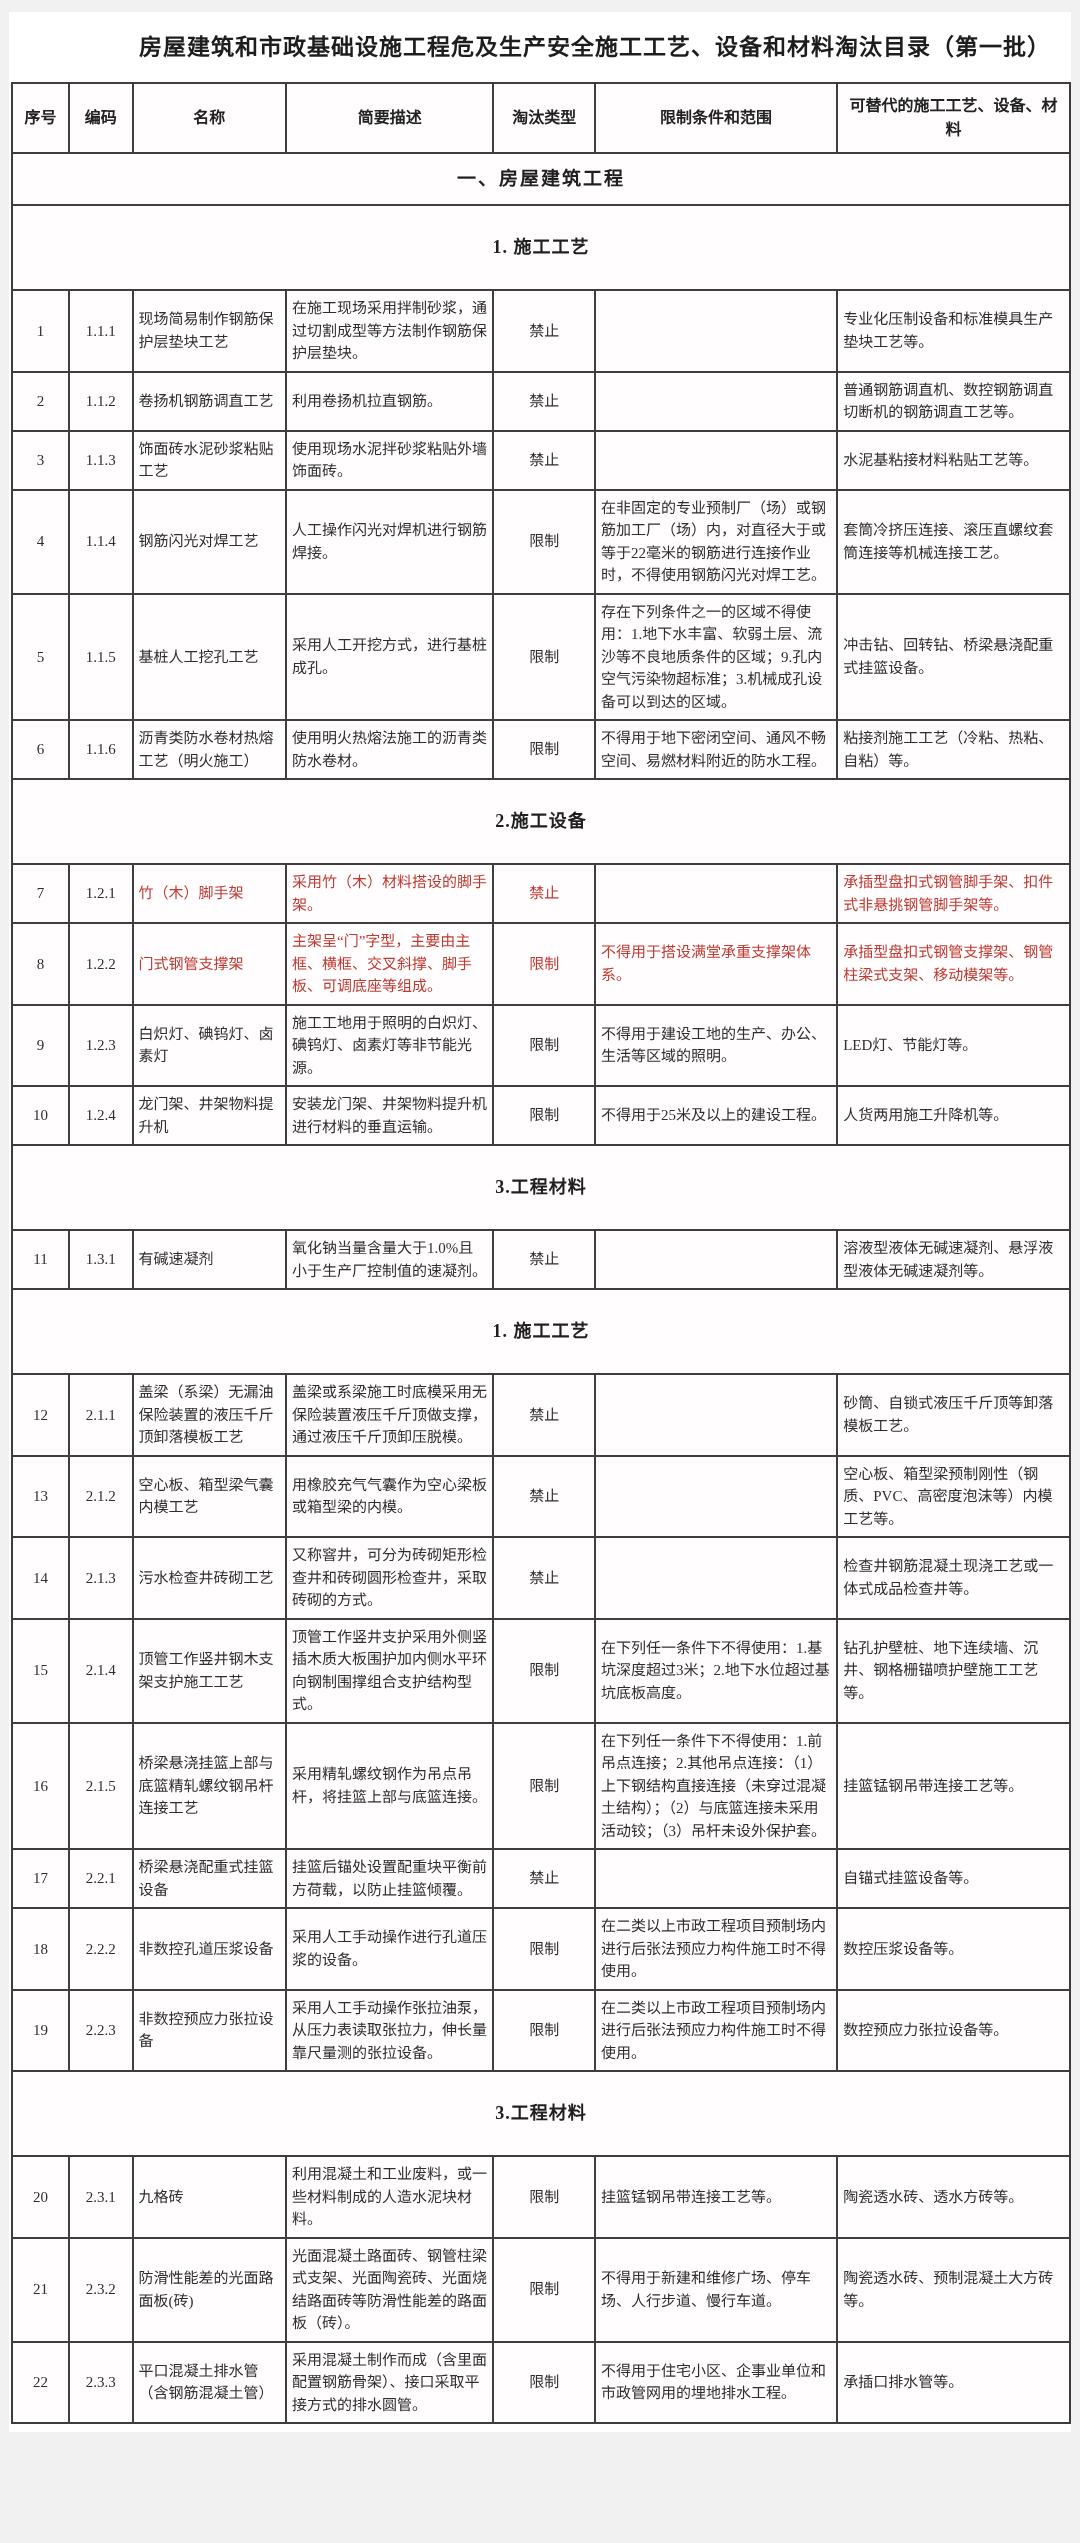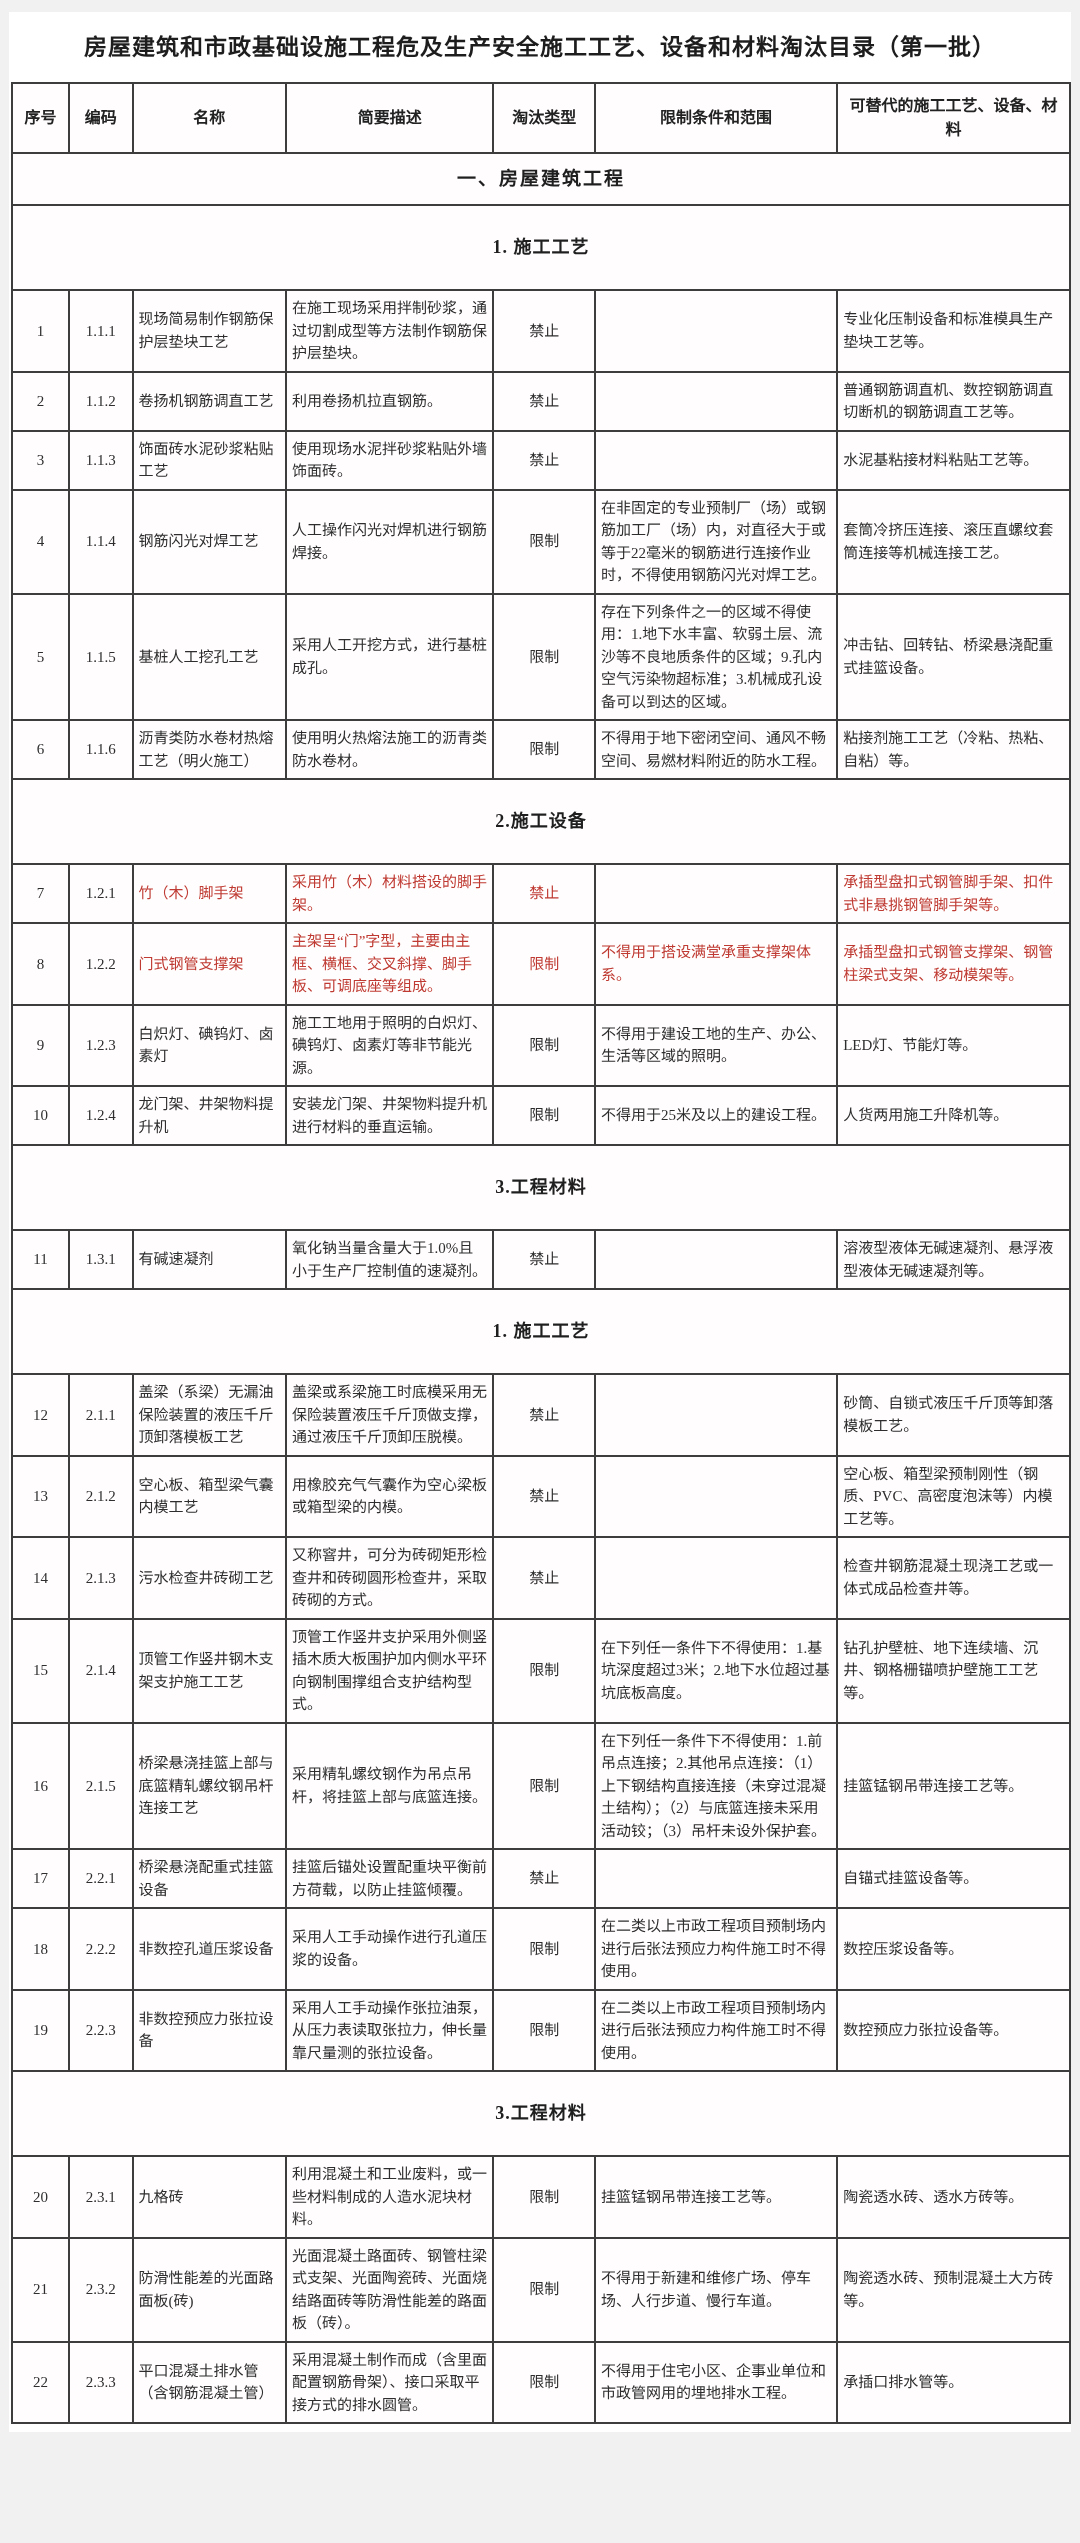--- a/index.html
+++ b/index.html
@@ -16,21 +16,21 @@
     margin: 0 auto;
   }
   .sheet {
     background: #ffffff;
     padding: 14px 2px 8px 2px;
   }
   .doc-title {
     font-size: 23px;
     font-weight: bold;
     color: #1d1d1d;
-    text-align: center;
+    text-align: right;
     line-height: 1.55;
     margin: 4px 18px 16px 18px;
     letter-spacing: 1px;
   }
   table.catalog {
     width: 1060px;
     margin: 0 auto;
     border-collapse: collapse;
     table-layout: fixed;
     background: #fffdfd;

